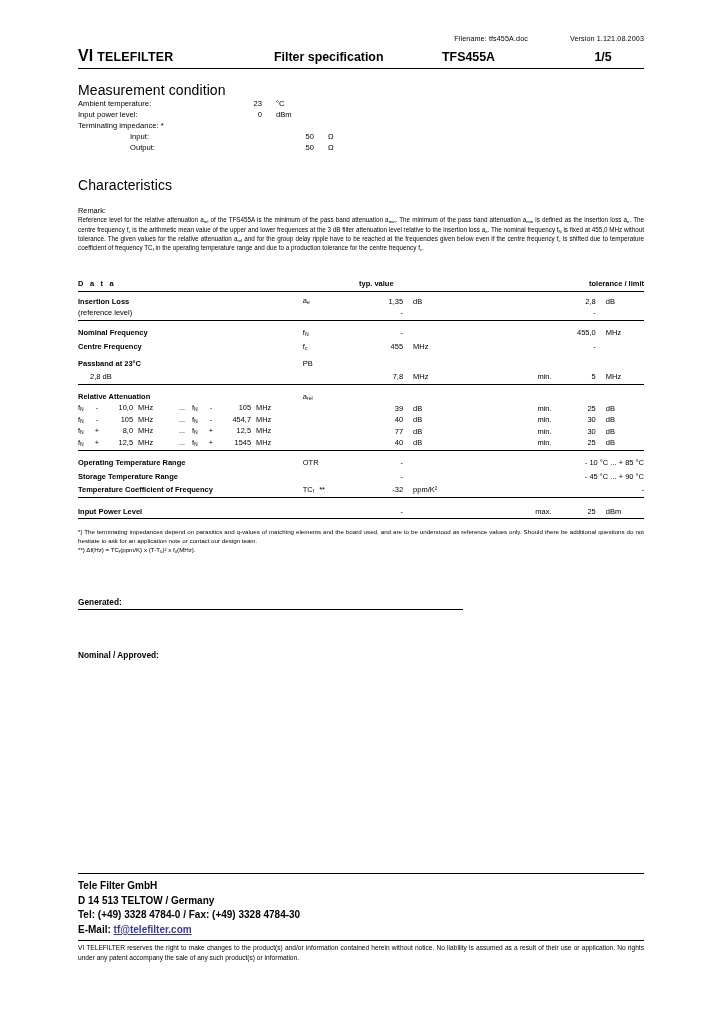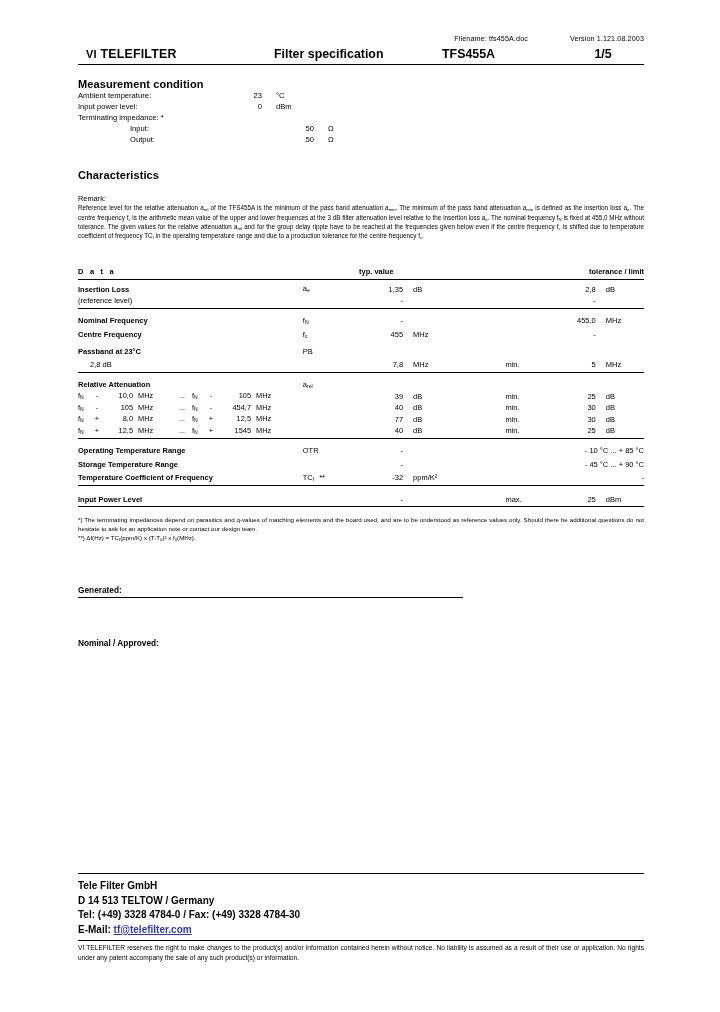--- a/index.html
+++ b/index.html
@@ -40,30 +40,30 @@
   }
   .hdr-meta .mid { margin-left: 42px; }
   .hdr-main {
     display: flex;
     align-items: baseline;
     font-weight: bold;
     font-size: 12.4px;
     padding-bottom: 3px;
   }
   .hdr-logo { width: 196px; letter-spacing: 0.2px; }
-  .hdr-logo .vi { font-size: 11px; margin-left: 8px; }
+  .hdr-logo .vi { font-size: 16px; }
   .hdr-title { width: 168px; text-align: left; }
   .hdr-part  { width: 120px; text-align: left; }
   .hdr-page  { flex: 1; text-align: center; }
   .rule-thick { border-bottom: 1.6px solid #000; width: 100%; }
 
   
   .sec-title {
-    font-weight: bold;
-    font-size: 11px;
+    font-weight: normal;
+    font-size: 14px;
     letter-spacing: 0.1px;
   }
   sub { font-size: 0.68em; vertical-align: -0.26em; }
 
   
   .mc { margin-top: 13px; }
   .mc-row {
     display: flex;
     font-size: 7.6px;
     line-height: 1.46;
@@ -89,21 +89,21 @@
     width: 100%;
     border-collapse: collapse;
     font-size: 7.5px;
   }
   .data-tbl td { padding: 0; vertical-align: bottom; }
   .col-name  { width: 212px; }
   .col-sym   { width: 56px; }
   .col-typ   { width: 44px; text-align: right; }
   .col-typu  { width: 46px; padding-left: 10px !important; }
   .col-gap   { width: 46px; }
-  .col-minmax{ width: 46px; }
+  .col-minmax{ width: 46px; text-align: right; }
   .col-tol   { width: 44px; text-align: right; }
   .col-tolu  { width: 38px; padding-left: 10px !important; }
 
   tr.r td { height: 13.6px; }
   tr.rt td { height: 11.5px; }
   .bold { font-weight: bold; }
   .hdr-row td { font-weight: bold; padding-bottom: 4px; }
   .spaced { letter-spacing: 2.2px; }
   .botline td { border-bottom: 1.1px solid #000; padding-bottom: 2.5px; }
   .hdr-underline td { border-bottom: 1.1px solid #000; padding-bottom: 3px; }

